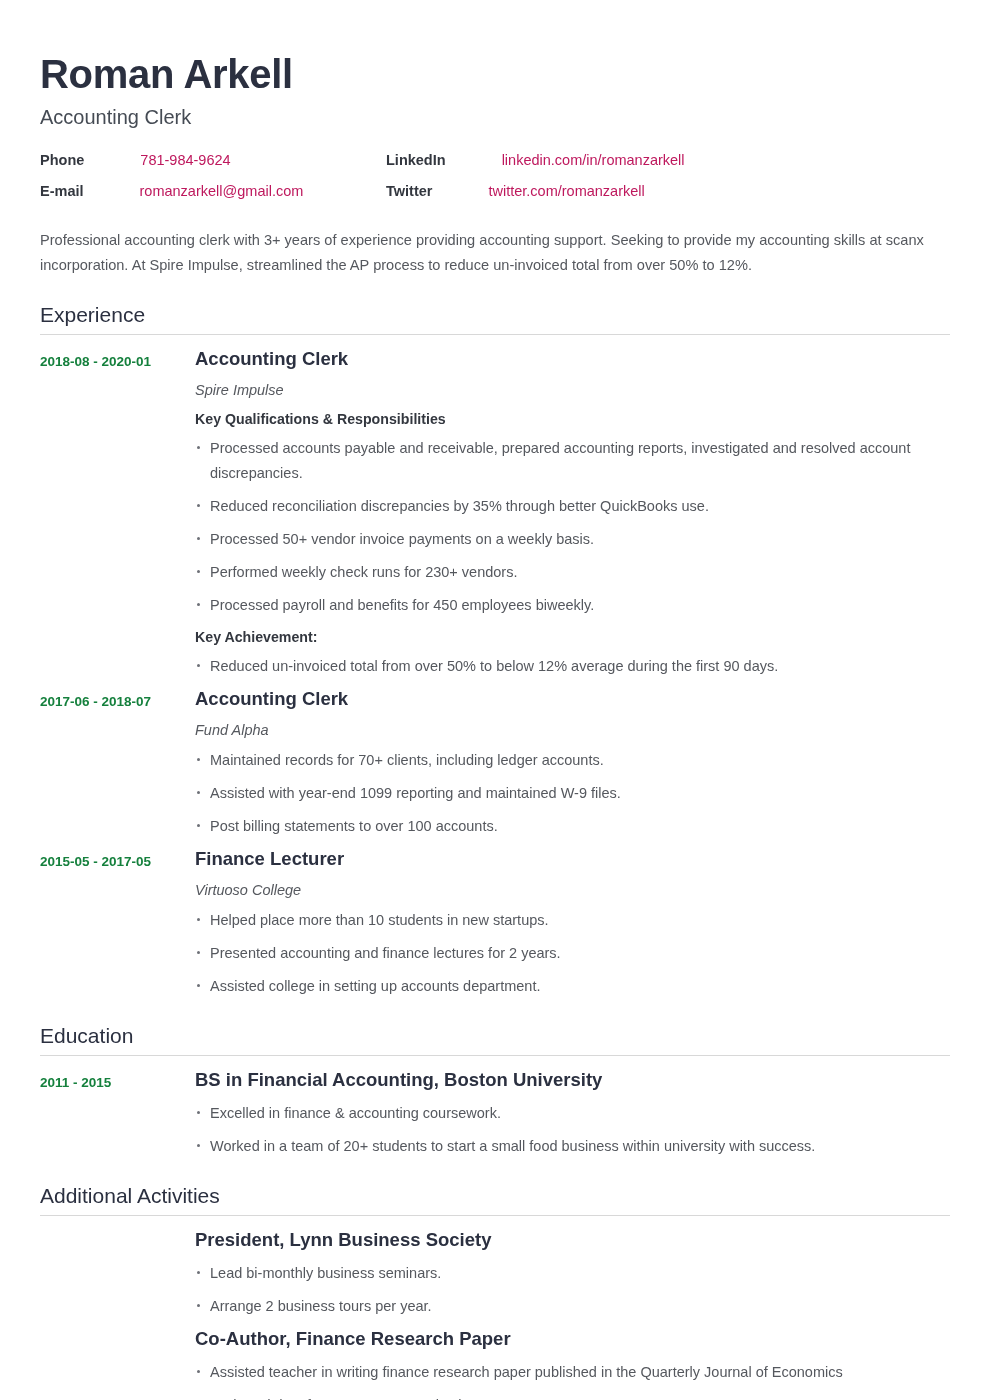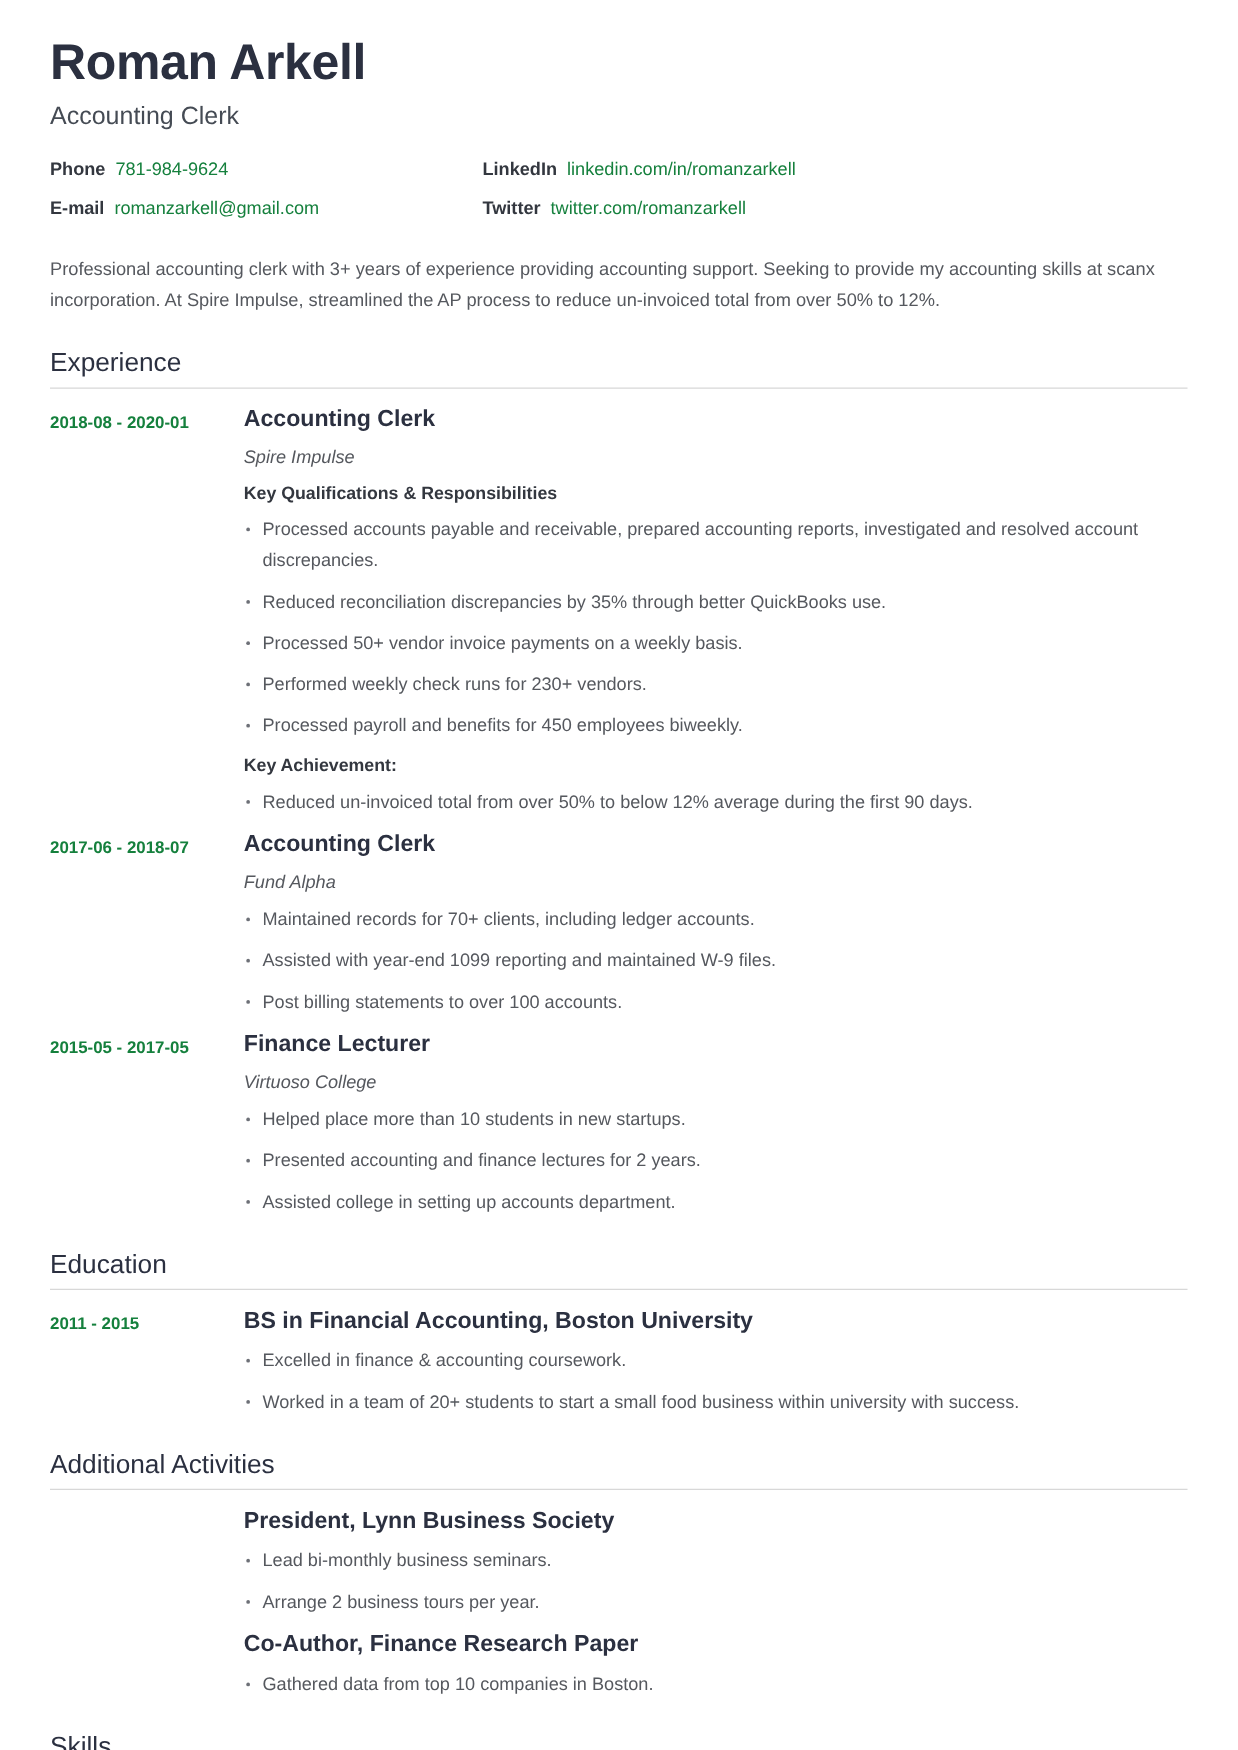--- a/index.html
+++ b/index.html
@@ -16,21 +16,21 @@
     width: 990px;
     height: 1400px;
     position: relative;
     background: #ffffff;
     box-sizing: border-box;
     padding: 0 40px;
     overflow: hidden;
   }
 
   
-  .header { padding-top: 28px; }
+  .header { padding-top: 52px; }
   .name {
     font-size: 40px;
     font-weight: bold;
     color: #2b3040;
     letter-spacing: -0.3px;
     line-height: 1.1;
     margin: 0;
   }
   .job-title {
     font-size: 20px;
@@ -55,21 +55,21 @@
     display: flex;
     align-items: baseline;
   }
   .contact-col.left { width: 346px; flex: 0 0 346px; }
   .contact-label {
     font-weight: bold;
     color: #33373f;
     margin-right: 8px;
     white-space: nowrap;
   }
-  .contact-value { color: #15803d; white-space: nowrap; }
+  .contact-value { color: #be185d; white-space: nowrap; margin-left: 48px; }
 
   
   .summary {
     margin-top: 27px;
     font-size: 14.6px;
     line-height: 1.72;
     color: #55585e;
     max-width: 912px;
   }
 
@@ -282,20 +282,21 @@
           <li>Lead bi-monthly business seminars.</li>
           <li>Arrange 2 business tours per year.</li>
         </ul>
       </div>
     </div>
     <div class="entry no-date">
       <div class="entry-date"></div>
       <div class="entry-body">
         <div class="entry-title">Co-Author, Finance Research Paper</div>
         <ul class="bullets">
+          <li>Assisted teacher in writing finance research paper published in the Quarterly Journal of Economics</li>
           <li>Gathered data from top 10 companies in Boston.</li>
         </ul>
       </div>
     </div>
   </div>
 
   <div class="section">
     <h2 class="section-title">Skills</h2>
     <hr class="section-rule">
     <div class="skill-row">

